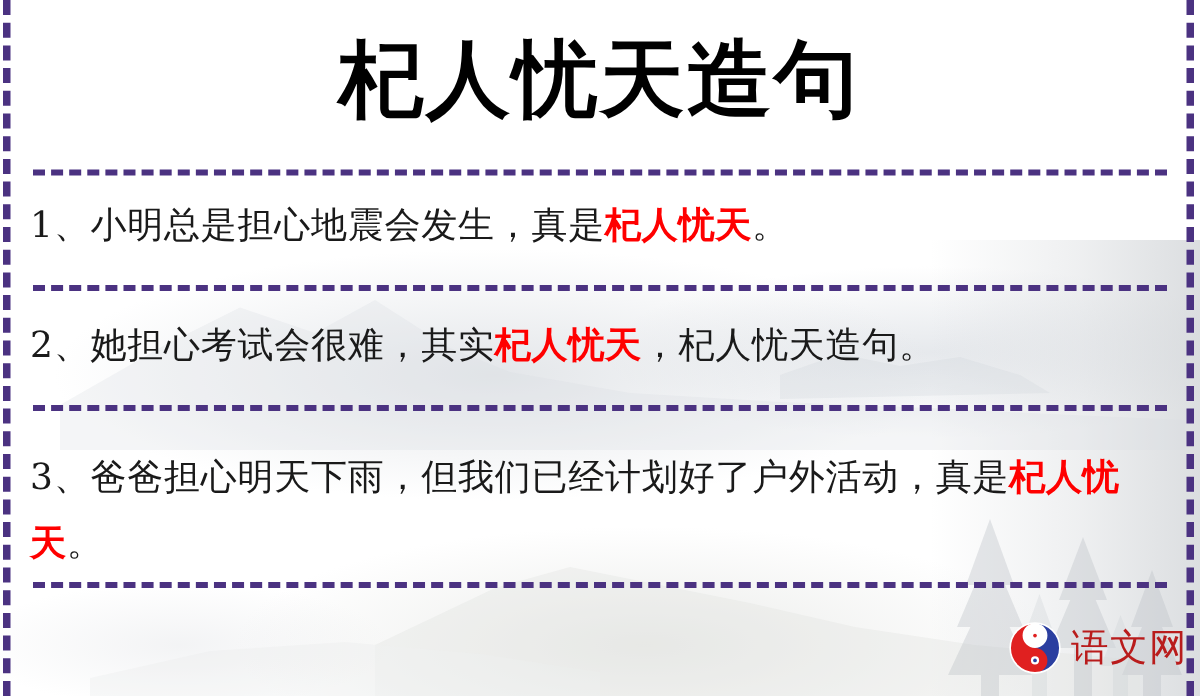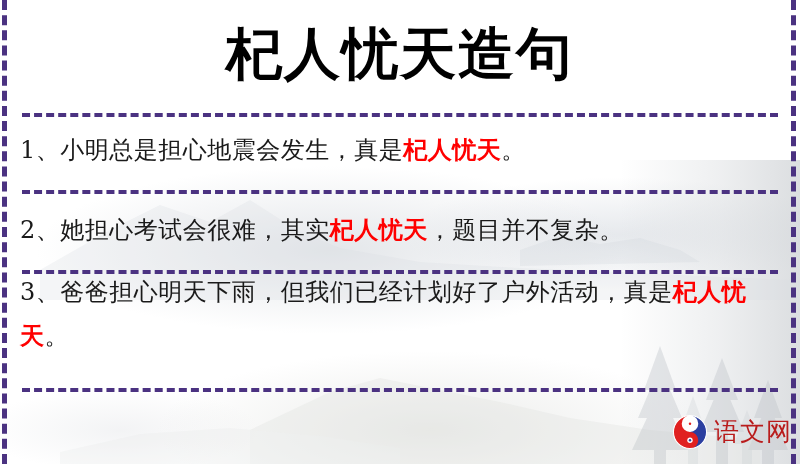--- a/index.html
+++ b/index.html
@@ -94,21 +94,21 @@
     z-index: 3;
     letter-spacing: 0.5px;
   }
   .sentence .idiom {
     color: #ff0000;
     font-weight: 700;
   }
 
   .s1 { top: 128px; }
   .s2 { top: 208px; }
-  .s3 { top: 270px; }
+  .s3 { top: 296px; }
 
   
   .logo {
     position: absolute;
     left: 672px;
     top: 412px;
     height: 40px;
     display: flex;
     align-items: center;
     z-index: 4;
@@ -173,21 +173,21 @@
   <div class="divider" style="top:270px;"></div>
   <div class="divider" style="top:388px;"></div>
 
   <div class="title">杞人忧天造句</div>
 
   <div class="sentence s1">
     <span>1、</span><span>小明总是担心地震会发生，真是</span><span class="idiom">杞人忧天</span><span>。</span>
   </div>
 
   <div class="sentence s2">
-    <span>2、</span><span>她担心考试会很难，其实</span><span class="idiom">杞人忧天</span><span>，题目并不复杂。</span>
+    <span>2、</span><span>她担心考试会很难，其实</span><span class="idiom">杞人忧天</span><span>，杞人忧天造句。</span>
   </div>
 
   <div class="sentence s3">
     <span>3、</span><span>爸爸担心明天下雨，但我们已经计划好了户外活动，真是</span><span class="idiom">杞人忧天</span><span>。</span>
   </div>
 
   <div class="logo">
     <svg class="logo-mark" viewBox="0 0 100 100">
       <circle cx="50" cy="50" r="46" fill="#ffffff"></circle>
       <path d="M50,4 A46,46 0 0,1 50,96 A23,23 0 0,1 50,50 A23,23 0 0,0 50,4 Z" fill="#2b3fa0"></path>

